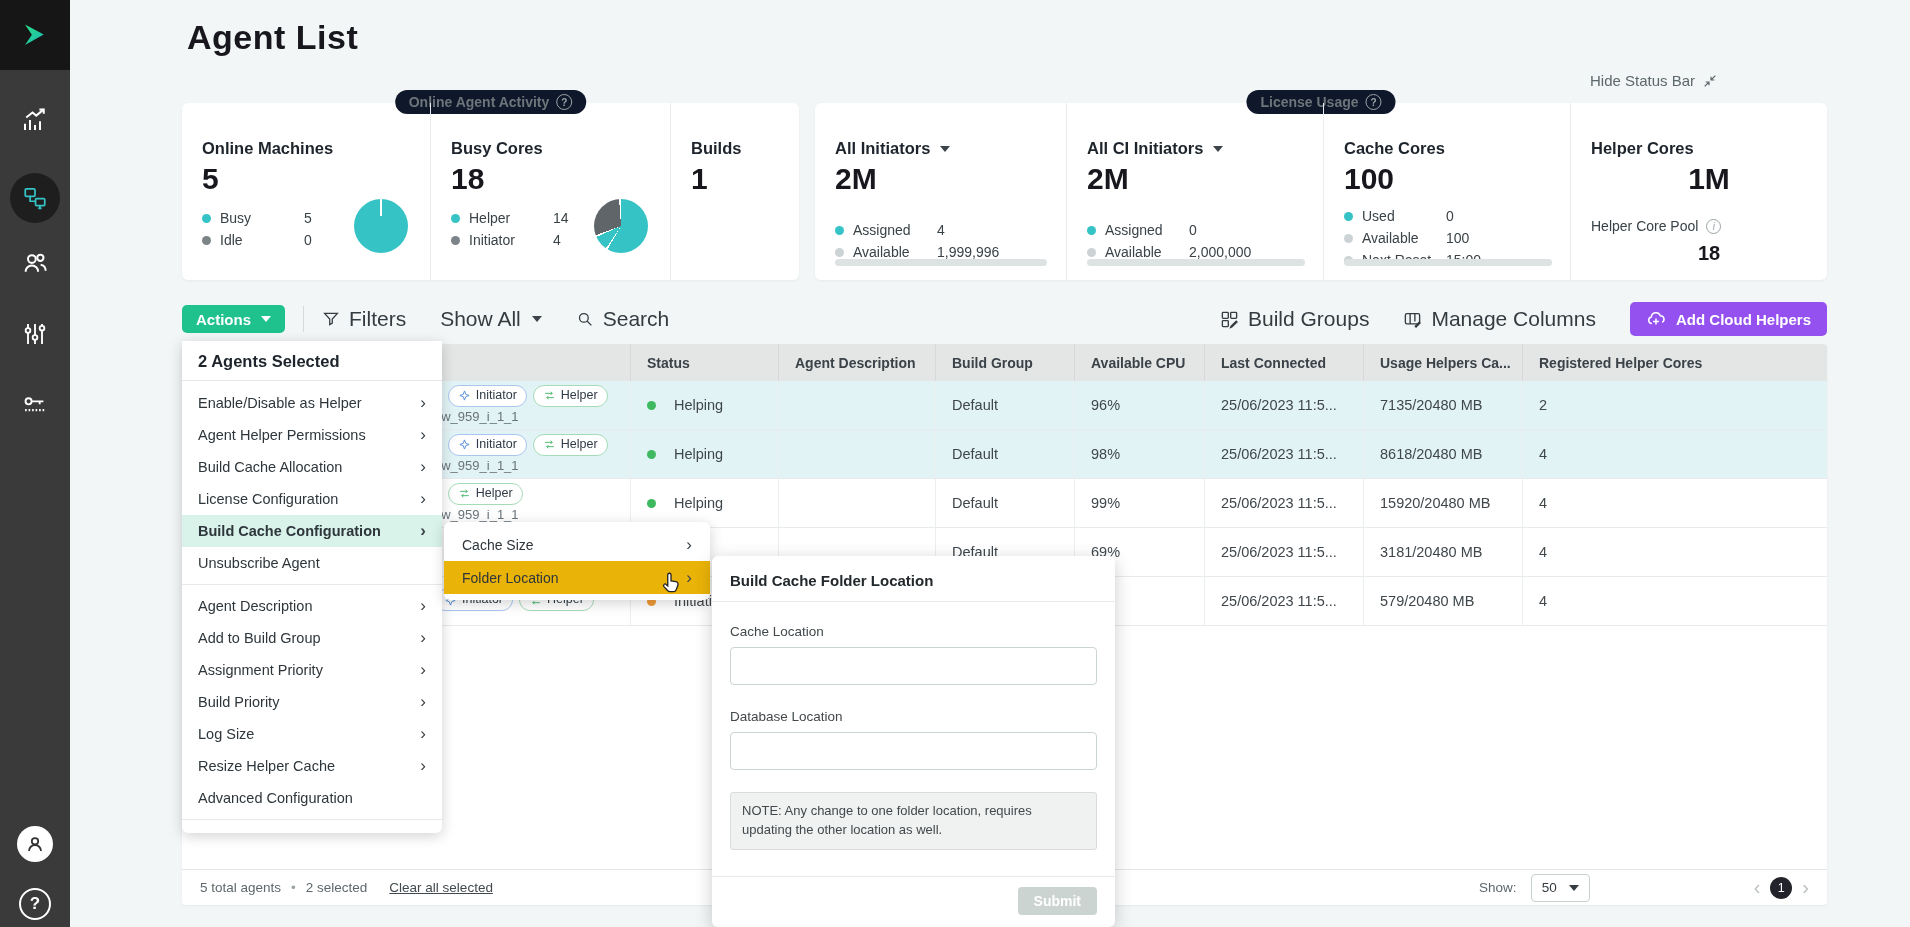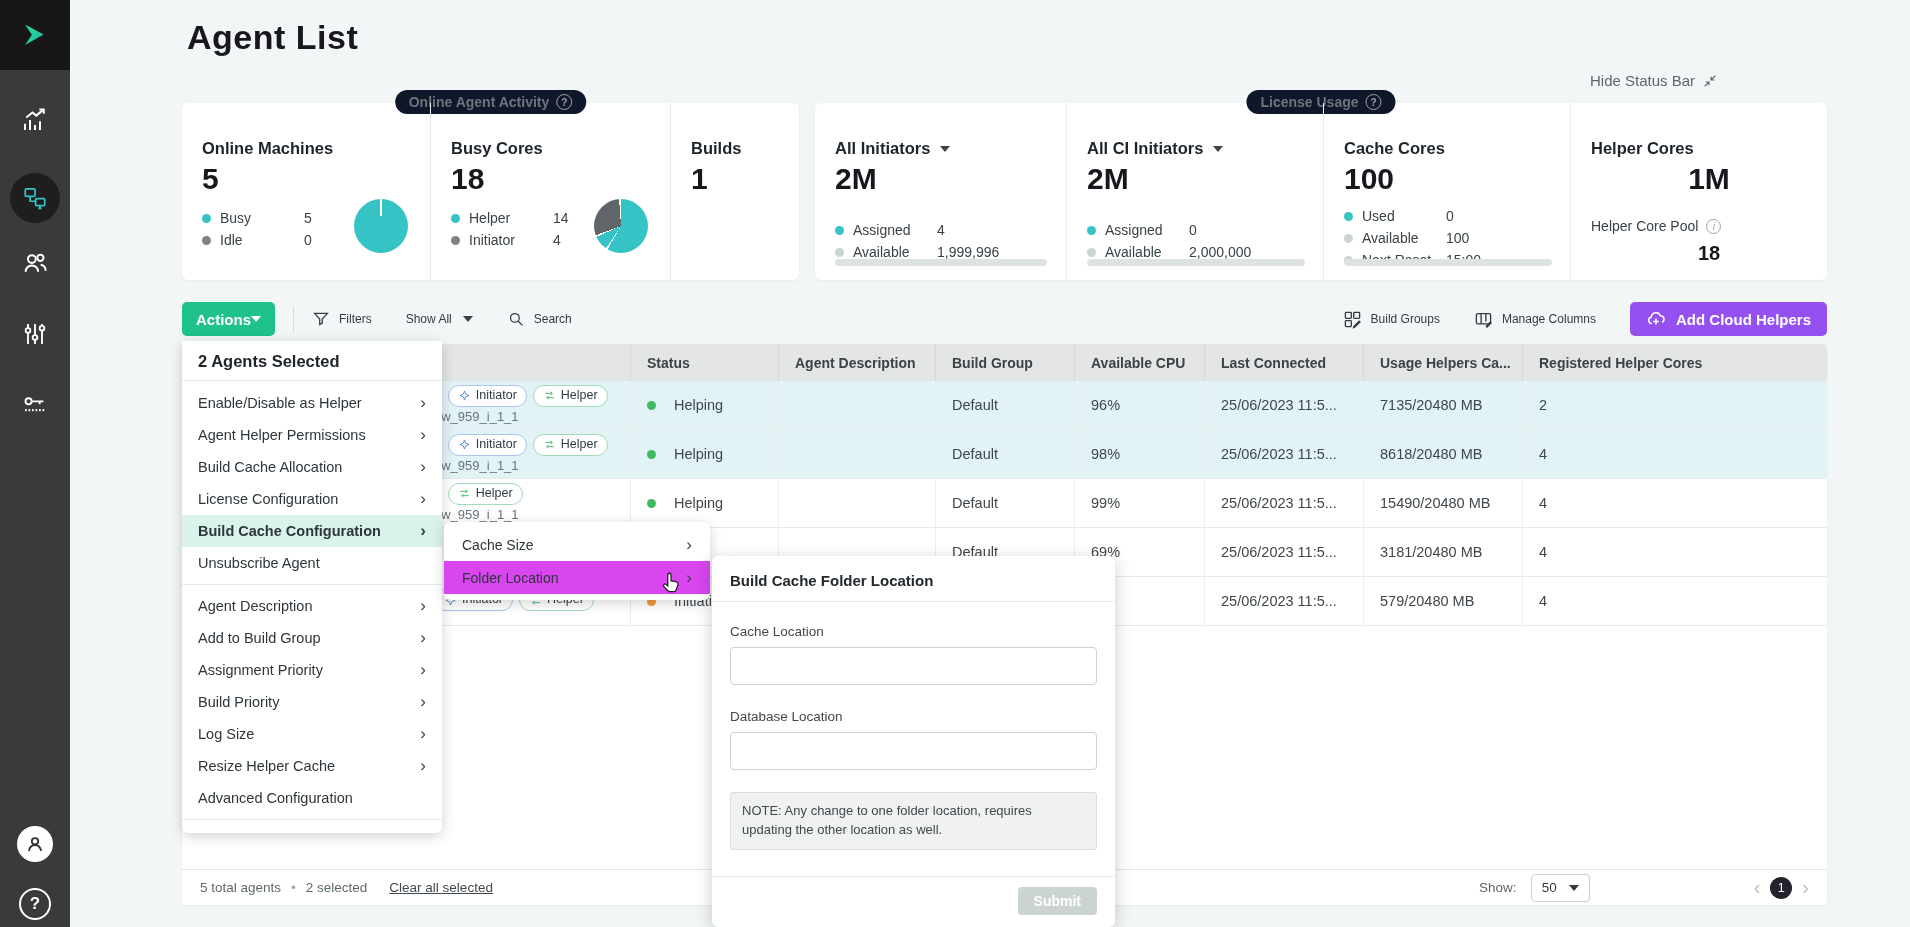--- a/index.html
+++ b/index.html
@@ -45,25 +45,25 @@
   .pie2 { right:22px; top:96px; background:conic-gradient(#35c3c6 0 210deg, #fff 210deg 214deg, #35c3c6 214deg 246deg, #fff 246deg 250deg, #5f6569 250deg 356deg, #fff 356deg 360deg); }
   .chev-d { display:inline-block; width:0; height:0; border-left:5px solid transparent; border-right:5px solid transparent; border-top:6px solid #3c444a; margin-left:2px; }
   .bar { position:absolute; bottom:14px; left:20px; height:7px; background:#dde2e3; border-radius:4px; }
   .lic-rows { margin-top:26px; }
   .lic-rows.three { margin-top:12px; }
   .pool-label { margin-top:22px; font-size:14px; color:#394247; display:flex; align-items:center; gap:8px; }
   .pool-value { margin-top:8px; font-size:20px; font-weight:bold; color:#17171d; }
 
   
   .toolbar { position:absolute; left:182px; top:300px; width:1645px; height:38px; display:flex; align-items:center; }
-  .btn-actions { background:#1fc18c; color:#fff; font-weight:bold; font-size:15px; border:none; border-radius:5px; height:34px; padding:0 14px; display:flex; align-items:center; cursor:pointer; }
+  .btn-actions { background:#1fc18c; color:#fff; font-weight:bold; font-size:15px; border:none; border-radius:5px; height:28px; padding:0 14px; display:flex; align-items:center; gap:10px; cursor:pointer; }
   .btn-actions .wchev { border-top-color:#fff; }
   .wchev { display:inline-block; width:0; height:0; border-left:5px solid transparent; border-right:5px solid transparent; border-top:6px solid #fff; }
   .vsep { width:1px; height:26px; background:#d5dbdc; margin:0 18px; }
-  .tb-item { display:flex; align-items:center; gap:9px; font-size:12px; color:#343c41; margin-right:34px; cursor:pointer; }
+  .tb-item { display:flex; align-items:center; gap:9px; font-size:21px; color:#343c41; margin-right:34px; cursor:pointer; }
   .tb-item svg { stroke:#343c41; fill:none; stroke-width:1.7; }
   .tb-right { margin-left:auto; display:flex; align-items:center; gap:34px; }
   .btn-purple { background:#9551f0; color:#fff; font-weight:bold; font-size:15px; border:none; border-radius:5px; height:34px; padding:0 16px; display:flex; align-items:center; gap:10px; cursor:pointer; }
   .btn-purple svg { stroke:#fff; fill:none; stroke-width:1.8; }
 
   
   .table-card { position:absolute; left:182px; top:344px; width:1645px; height:561px; background:#fff; border-radius:4px; box-shadow:0 1px 3px rgba(0,0,0,.05); }
   .tgrid { display:grid; grid-template-columns:448px 148px 157px 139px 130px 159px 159px auto; }
   .thead { height:37px; background:#e4e6e6; border-radius:4px 4px 0 0; }
   .thead .hc { display:flex; align-items:center; padding-left:16px; font-size:14px; font-weight:bold; color:#3b4248; border-left:1px solid #d5d9d9; overflow:hidden; white-space:nowrap; }
@@ -104,21 +104,21 @@
   .mi.dis { color:#a2abae; cursor:default; }
   .mi .sub-chev { display:none; }
   .mi.has-sub .sub-chev { display:block; color:#3c444a; font-size:17px; }
   .mi.has-sub .sub-chev::before { content:"›"; }
   .mi.hl .sub-chev { font-weight:bold; }
   .mdiv { height:1px; background:#e7ebeb; margin:5px 0; }
 
   
   .submenu { position:absolute; left:444px; top:522px; width:266px; background:#fff; border-radius:6px; box-shadow:0 3px 14px rgba(0,0,0,.18); z-index:61; padding:6px 0; }
   .smi { height:33px; display:flex; align-items:center; justify-content:space-between; padding:0 18px; font-size:14px; color:#2e363b; cursor:pointer; }
-  .smi.hl { background:#d946ef; }
+  .smi.hl { background:#eab308; }
   .smi .sub-chev { color:#3c444a; font-size:17px; }
   .smi .sub-chev::before { content:"›"; }
   .cursor-hand { position:absolute; left:214px; top:48px; z-index:70; }
 
   
   .dialog { position:absolute; left:712px; top:556px; width:403px; height:371px; background:#fff; border-radius:6px; box-shadow:0 4px 18px rgba(0,0,0,.2); z-index:62; }
   .dlg-title { font-size:15px; font-weight:bold; color:#22282c; padding:16px 18px 12px; border-bottom:1px solid #e7ebeb; }
   .dlg-body { padding:14px 18px 0; }
   .dlg-label { font-size:13.5px; color:#42484c; margin:8px 0 8px; }
   .dlg-input { width:100%; height:38px; border:1px solid #ccd3d3; border-radius:4px; background:#fff; font-size:14px; padding:0 10px; outline:none; font-family:"Liberation Sans",sans-serif; }
@@ -479,21 +479,21 @@
     <div class="cell">
         <span class="scell">
           <span class="dot green"></span>
           <span>Helping</span>
         </span>
       </div>
     <div class="cell"></div>
     <div class="cell">Default</div>
     <div class="cell">99%</div>
     <div class="cell">25/06/2023 11:5...</div>
-    <div class="cell">15490/20480 MB</div>
+    <div class="cell">15920/20480 MB</div>
     <div class="cell">4</div>
   </div>
 
   <div class="tgrid trow">
     <div class="cell"></div>
     <div class="cell"></div>
     <div class="cell"></div>
     <div class="cell">Default</div>
     <div class="cell">69%</div>
     <div class="cell">25/06/2023 11:5...</div>

